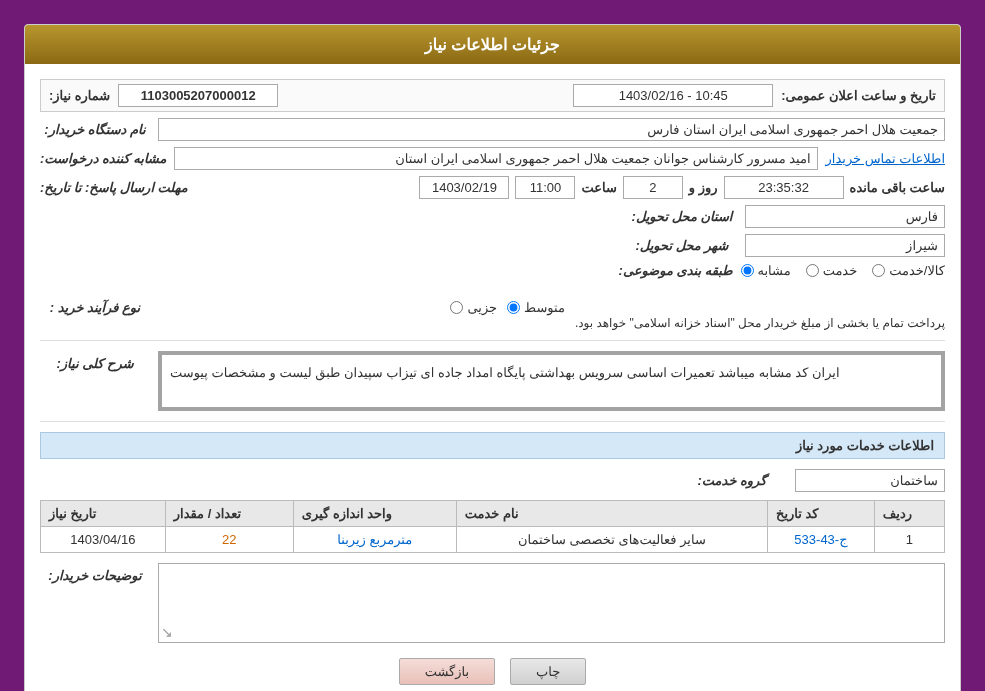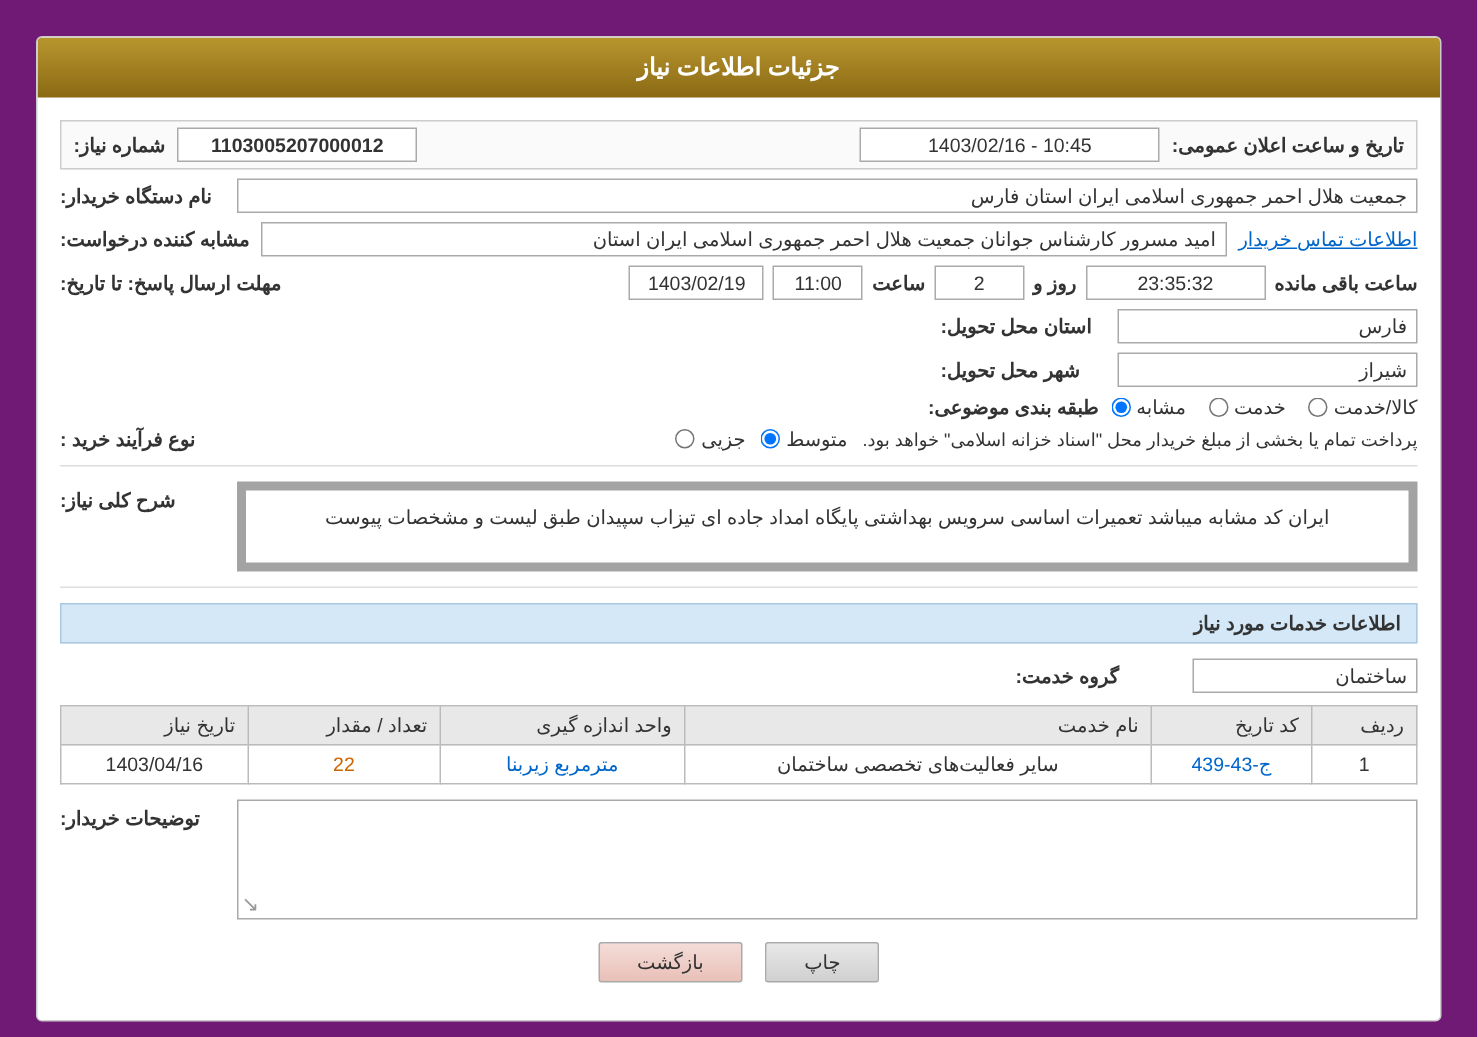--- a/index.html
+++ b/index.html
@@ -72,60 +72,61 @@
     .link-blue {
       color: #0066cc;
       text-decoration: underline;
       cursor: pointer;
     }
 
     .row-label {
       font-weight: bold;
       white-space: nowrap;
       min-width: 110px;
-      text-align: left;
+      text-align: center;
+      font-style: italic;
     }
 
     .radio-item {
       display: flex;
       align-items: center;
       gap: 4px;
     }
 
     .divider {
       border: none;
       border-top: 1px solid #ddd;
       margin: 10px 0;
     }
 
     .description-box {
-      border: 6px solid #a3a3a3;
+      border: 4px solid #a3a3a3;
       padding: 8px;
       background: #fff;
       min-height: 60px;
       width: 100%;
       font-size: 13px;
       direction: rtl;
-      text-align: center;
+      text-align: left;
       line-height: 1.6;
     }
 
     .services-table {
       width: 100%;
       border-collapse: collapse;
       margin-top: 8px;
       margin-bottom: 10px;
     }
 
     .services-table th {
       background: #e8e8e8;
       border: 1px solid #bbb;
       padding: 5px 8px;
-      text-align: right;
-      font-weight: normal;
+      text-align: left;
+      font-weight: bold;
     }
 
     .services-table td {
       border: 1px solid #bbb;
       padding: 5px 8px;
       text-align: center;
     }
 
     .services-table tr:nth-child(even) td {
       background: #f9f9f9;
@@ -277,21 +278,21 @@
           <div class="radio-item">
             <span>مشابه</span>
             <input type="radio" name="category" checked="" style="">
           </div>
         </div>
         <span class="row-label">طبقه بندی موضوعی:</span>
       </div>
 
       <div class="full-width-row">
         <div style="display:flex; align-items:center; gap:10px; direction:rtl; flex:1; flex-wrap:wrap;">
-          <span style="color:#333; font-size:12px;">پرداخت تمام یا بخشی از مبلغ خریدار محل "اسناد خزانه اسلامی" خواهد بود.</span>
+          <span style="color:#333; font-size:12px;margin-top:32px;">پرداخت تمام یا بخشی از مبلغ خریدار محل "اسناد خزانه اسلامی" خواهد بود.</span>
           <div class="radio-item">
             <span>متوسط</span>
             <input type="radio" name="process" checked="" style="">
           </div>
           <div class="radio-item">
             <span>جزیی</span>
             <input type="radio" name="process" style="">
           </div>
         </div>
         <span class="row-label">نوع فرآیند خرید :</span>
@@ -320,21 +321,21 @@
             <th>کد تاریخ</th>
             <th>نام خدمت</th>
             <th>واحد اندازه گیری</th>
             <th>تعداد / مقدار</th>
             <th>تاریخ نیاز</th>
           </tr>
         </thead>
         <tbody id="services-tbody">
         <tr>
               <td>1</td>
-              <td style="color: rgb(0, 102, 204);">ج-43-439</td>
+              <td style="color: rgb(0, 102, 204);">ج-43-533</td>
               <td>سایر فعالیت‌های تخصصی ساختمان</td>
               <td style="color: rgb(0, 102, 204);">مترمربع زیربنا</td>
               <td style="color: rgb(204, 102, 0);">22</td>
               <td>1403/04/16</td>
             </tr>
           </tbody>
       </table>
 
       <div class="full-width-row" style="align-items:flex-start;">
         <div style="flex:1; position:relative;">

